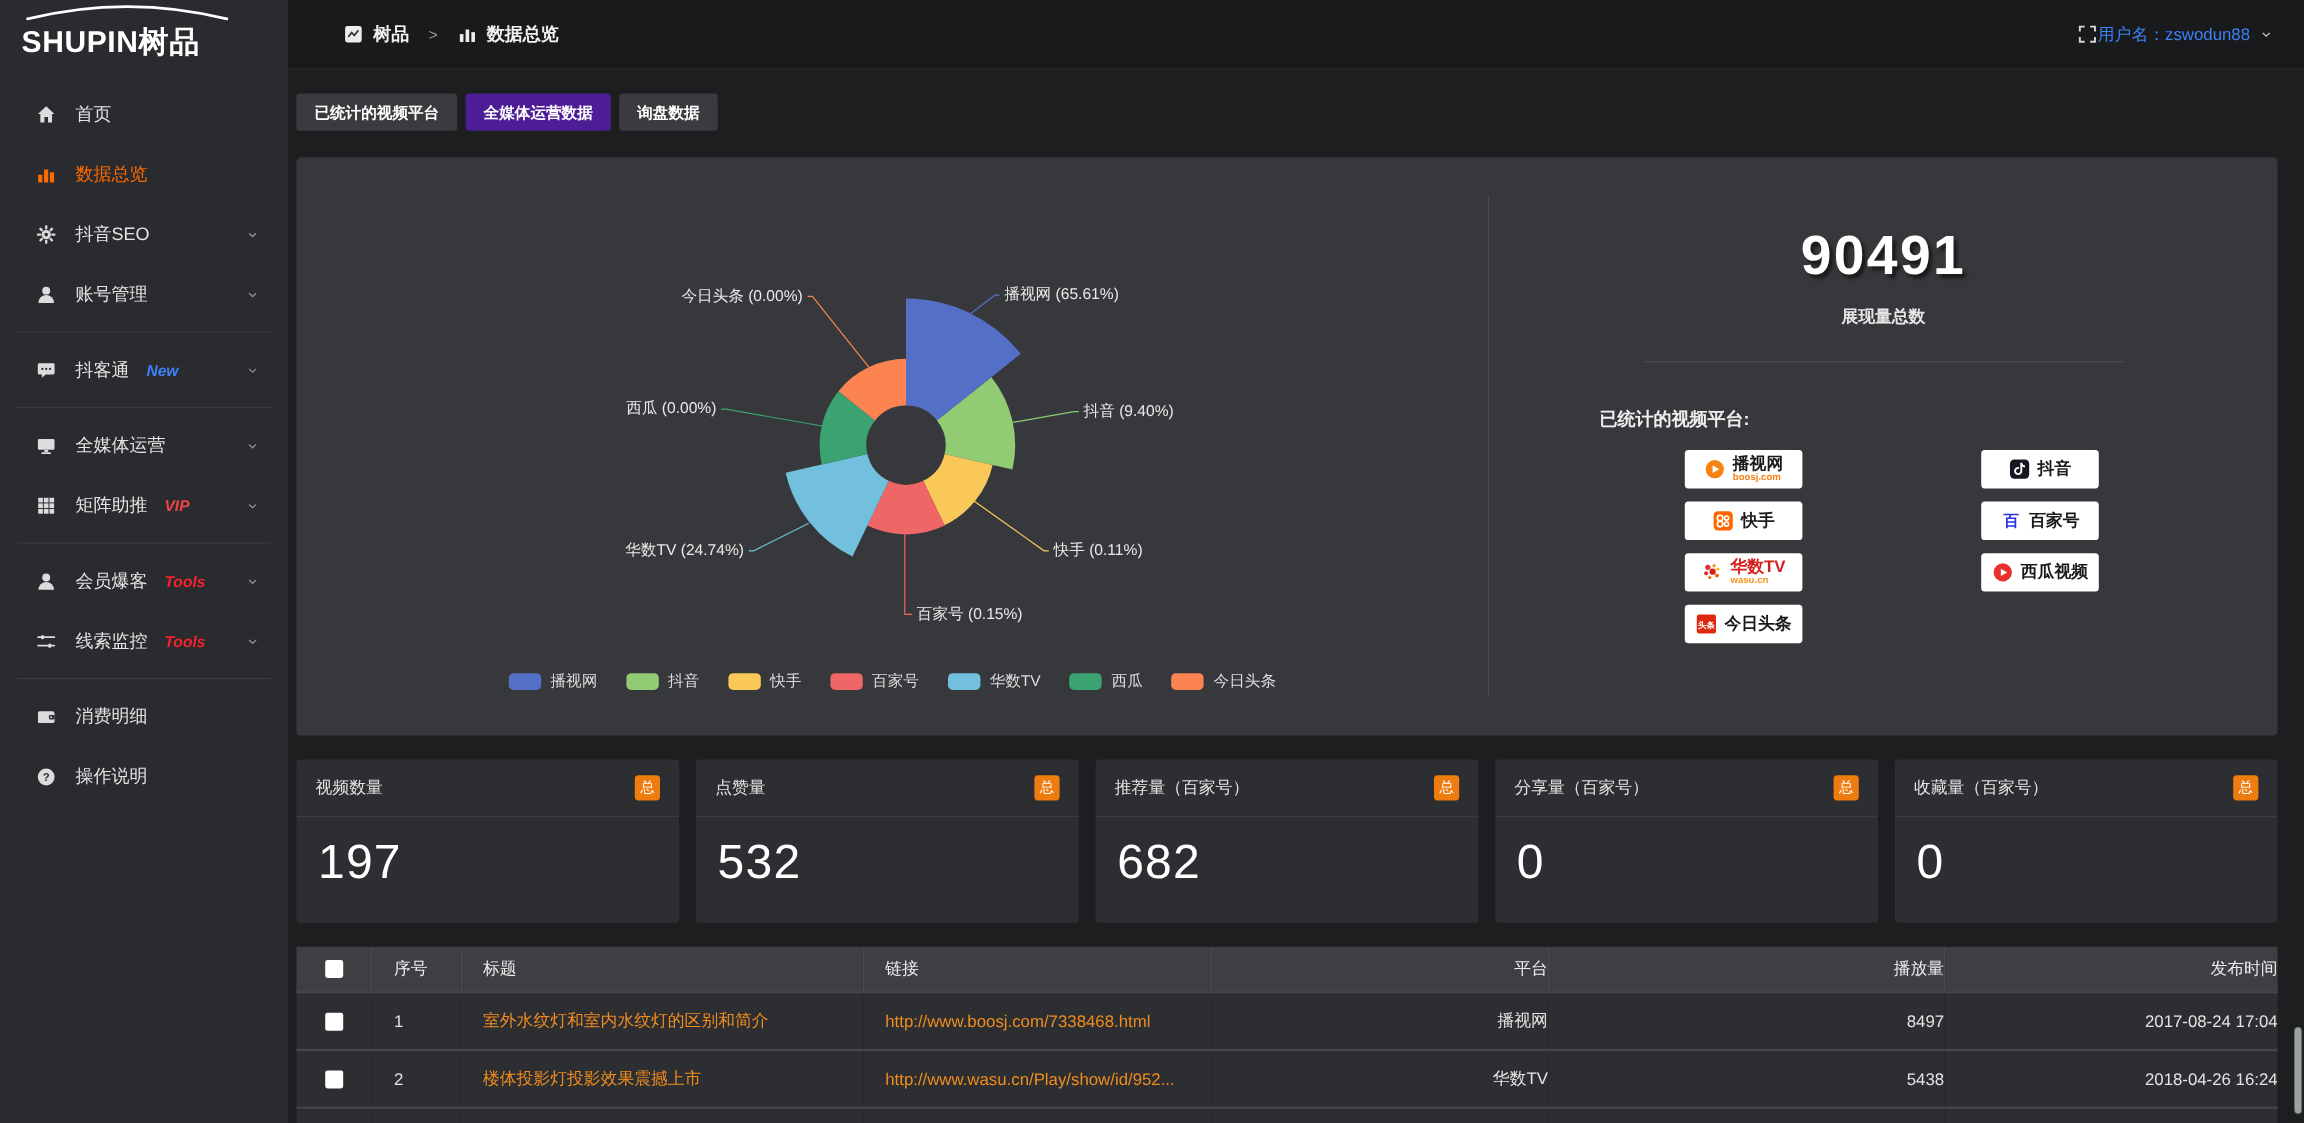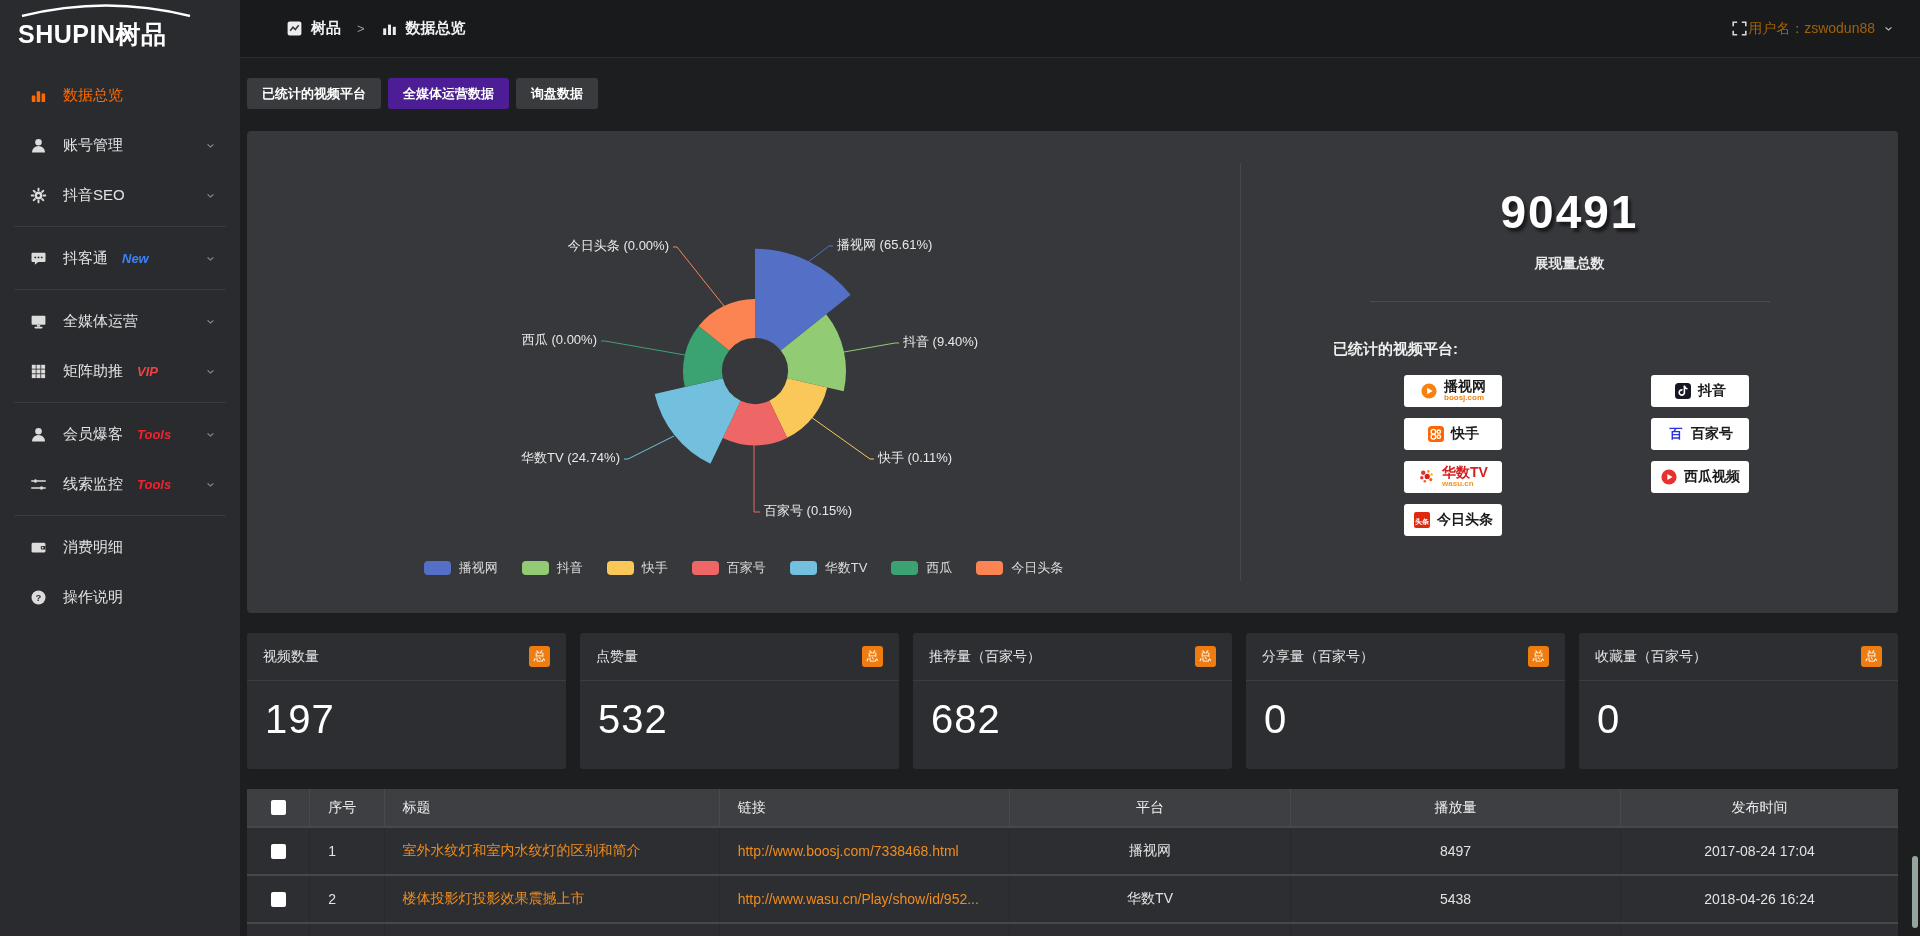--- a/index.html
+++ b/index.html
@@ -19,21 +19,21 @@
   .item.active .ic{color:#ff6a00}
   .item .tag{font-style:italic;font-weight:bold;font-size:13px;margin-left:14px}
   .chev{margin-left:auto;width:11px;height:11px;color:#8f8f8f;flex:none}
   .divider{height:1px;background:#3a3b3e;margin:6px 14px}
 
   
   .topbar{position:fixed;left:216px;right:0;top:0;height:58px;background:#191a1c;
     border-bottom:1px solid #2d2e31;display:flex;align-items:center;padding:0 26px 0 70px;z-index:4}
   .crumb{display:flex;align-items:center;gap:8px;font-size:15px;font-weight:bold;color:#f2f2f2;cursor:pointer}
   .crumb-sep{color:#9a9a9a;font-weight:normal;margin:0 8px;font-size:13px}
-  .tb-right{margin-left:auto;display:flex;align-items:center;gap:0;font-size:14px;color:#a16207}
+  .tb-right{margin-left:auto;display:flex;align-items:center;gap:0;font-size:14px;color:#3b82f6}
   .user-box{display:flex;align-items:center;gap:6px;cursor:pointer}
   .user-box .chev{color:#cfcfcf;margin-left:2px}
 
   
   .main{position:absolute;left:216px;top:58px;right:0;padding:20px 22px 0 31px}
   .tabs{display:flex;gap:7px}
   .tab{background:#3a3b3e;color:#fff;font-size:13px;font-weight:bold;padding:9px 15px;border-radius:3px;cursor:pointer;line-height:1}
   .tab.active{background:#4c1d95}
 
   
@@ -66,70 +66,76 @@
     display:flex;align-items:center;justify-content:center;flex:none}
   .card-v{padding:14px 18px 26px;font-size:40px;color:#fff;letter-spacing:1px;line-height:48px}
 
   
   .tbl{width:100%;margin-top:20px;border-collapse:collapse;font-size:14px;table-layout:fixed}
   .tbl th{background:#3e3f43;height:38px;font-weight:normal;color:#ededed;border-left:1px solid rgba(255,255,255,.06)}
   .tbl td{background:#2d2e31;height:48px;color:#e3e3e3;border-left:1px solid rgba(255,255,255,.05);
     border-top:2px solid #46474b;overflow:hidden;white-space:nowrap;text-overflow:ellipsis}
   .tbl th:first-child,.tbl td:first-child{border-left:none}
   .c-left{text-align:left;padding-left:18px}
-  .c-center{text-align:center}
+  .c-center{text-align:right}
   .link{color:#f08d1e;cursor:pointer}
   .cb{width:15px;height:15px;background:#fff;border-radius:2px;margin:0 auto;display:block;cursor:pointer}
 
   .scrollthumb{position:fixed;right:2px;top:856px;width:6px;height:72px;background:#aebdb4;border-radius:3px;opacity:.85}
 </style>
 </head>
 <body>
 
 <aside class="sidebar">
   <div class="logo">
     <svg class="logo-arc" viewBox="0 0 180 14">
       <path d="M6 13 Q90 -8 174 13" fill="none" stroke="#fff" stroke-width="2.4"></path>
     </svg>
     <div class="logo-text">
       <span>SHUPIN</span><span>树品</span>
     </div>
   </div>
   <nav class="nav" id="nav">
+      <div class="item">
+        <svg class="ic " viewBox="0 0 17 17">
+          <path d="M8.5 1.6L15.4 8h-2v7H10v-4.4H7V15H3.6V8h-2z" fill="currentColor"></path>
+        </svg>
+        <span>首页</span>
+      </div>
       <div class="item active">
         <svg class="ic " viewBox="0 0 17 17">
           <rect x="1.8" y="8.6" width="3.5" height="6.4" rx="0.5" fill="currentColor"></rect>
           <rect x="6.7" y="4.2" width="3.5" height="10.8" rx="0.5" fill="currentColor"></rect>
           <rect x="11.6" y="6.6" width="3.5" height="8.4" rx="0.5" fill="currentColor"></rect>
         </svg>
         <span>数据总览</span>
-      </div>
-      <div class="item">
-        <svg class="ic " viewBox="0 0 17 17">
-          <circle cx="8.5" cy="5.2" r="3.3" fill="currentColor"></circle>
-          <path d="M2 15.4a6.5 6.5 0 0 1 13 0z" fill="currentColor"></path>
-        </svg>
-        <span>账号管理</span>
-        <svg class="chev" viewBox="0 0 17 17">
-          <path d="M4 6.8l4.5 4.2L13 6.8" fill="none" stroke="currentColor" stroke-width="1.7"></path>
-        </svg>
       </div>
       <div class="item">
         <svg class="ic " viewBox="0 0 17 17">
           <rect x="7.55" y="0.8" width="1.9" height="3.4" rx="0.7" fill="currentColor" transform="rotate(0 8.5 8.5)"></rect>
           <rect x="7.55" y="0.8" width="1.9" height="3.4" rx="0.7" fill="currentColor" transform="rotate(45 8.5 8.5)"></rect>
           <rect x="7.55" y="0.8" width="1.9" height="3.4" rx="0.7" fill="currentColor" transform="rotate(90 8.5 8.5)"></rect>
           <rect x="7.55" y="0.8" width="1.9" height="3.4" rx="0.7" fill="currentColor" transform="rotate(135 8.5 8.5)"></rect>
           <rect x="7.55" y="0.8" width="1.9" height="3.4" rx="0.7" fill="currentColor" transform="rotate(180 8.5 8.5)"></rect>
           <rect x="7.55" y="0.8" width="1.9" height="3.4" rx="0.7" fill="currentColor" transform="rotate(225 8.5 8.5)"></rect>
           <rect x="7.55" y="0.8" width="1.9" height="3.4" rx="0.7" fill="currentColor" transform="rotate(270 8.5 8.5)"></rect>
           <rect x="7.55" y="0.8" width="1.9" height="3.4" rx="0.7" fill="currentColor" transform="rotate(315 8.5 8.5)"></rect>
           <path fill-rule="evenodd" d="M8.5 4.6a3.9 3.9 0 1 0 0 7.8a3.9 3.9 0 0 0 0-7.8zm0 2.4a1.5 1.5 0 1 1 0 3a1.5 1.5 0 0 1 0-3z" fill="currentColor"></path>
         </svg>
         <span>抖音SEO</span>
+        <svg class="chev" viewBox="0 0 17 17">
+          <path d="M4 6.8l4.5 4.2L13 6.8" fill="none" stroke="currentColor" stroke-width="1.7"></path>
+        </svg>
+      </div>
+      <div class="item">
+        <svg class="ic " viewBox="0 0 17 17">
+          <circle cx="8.5" cy="5.2" r="3.3" fill="currentColor"></circle>
+          <path d="M2 15.4a6.5 6.5 0 0 1 13 0z" fill="currentColor"></path>
+        </svg>
+        <span>账号管理</span>
         <svg class="chev" viewBox="0 0 17 17">
           <path d="M4 6.8l4.5 4.2L13 6.8" fill="none" stroke="currentColor" stroke-width="1.7"></path>
         </svg>
       </div>
       <div class="divider"></div>
       <div class="item">
         <svg class="ic " viewBox="0 0 17 17">
           <path d="M2.6 2.8h11.8a1.1 1.1 0 0 1 1.1 1.1v7a1.1 1.1 0 0 1-1.1 1.1H8.2L4.9 14.8v-2.8H2.6a1.1 1.1 0 0 1-1.1-1.1v-7a1.1 1.1 0 0 1 1.1-1.1z" fill="currentColor"></path>
           <circle cx="5.3" cy="7.4" r="0.95" fill="#2a2b2e"></circle>
           <circle cx="8.5" cy="7.4" r="0.95" fill="#2a2b2e"></circle>

